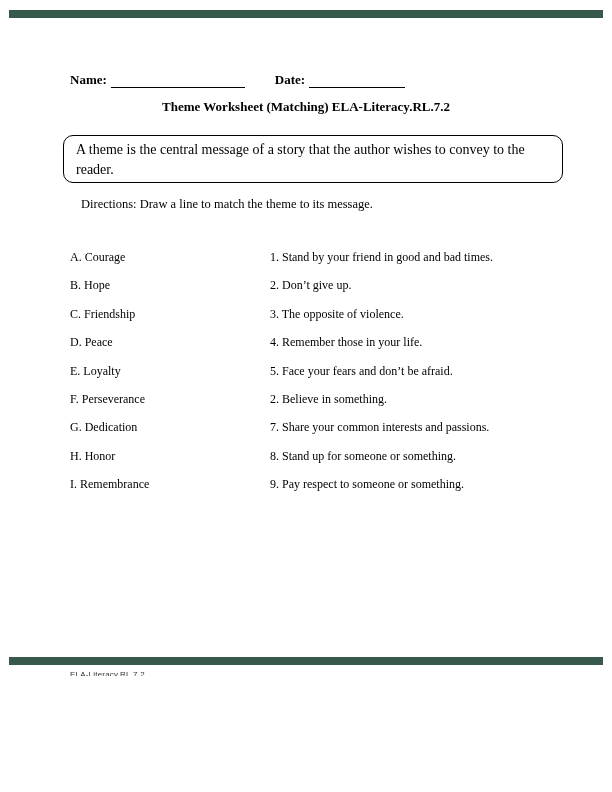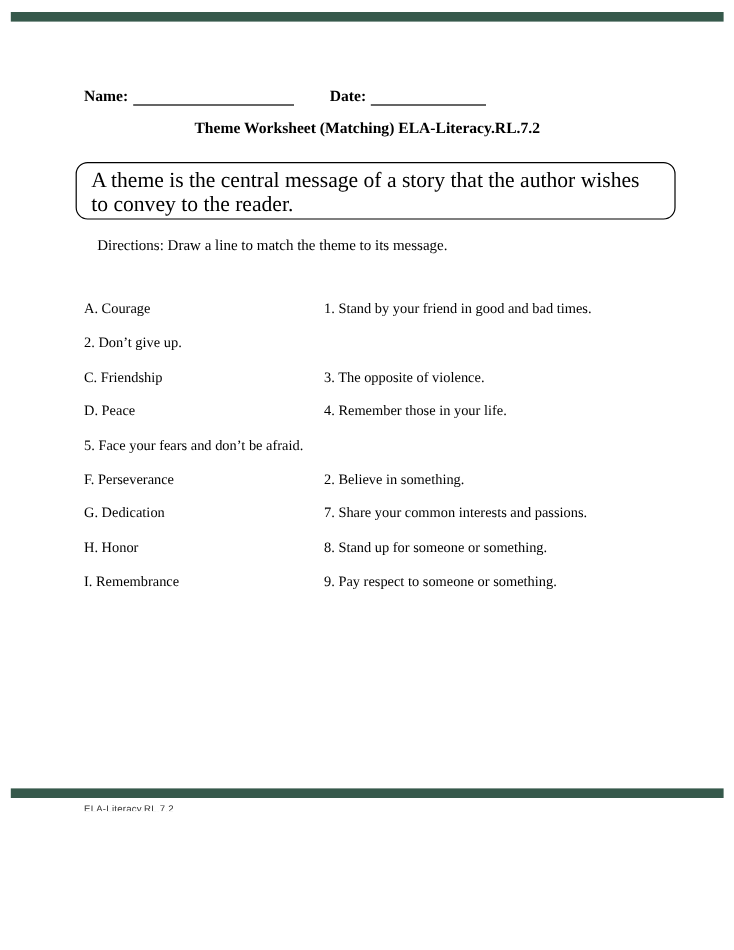--- a/index.html
+++ b/index.html
@@ -51,21 +51,21 @@
 
   .definition-box {
     position: absolute;
     left: 63px;
     top: 135px;
     width: 500px;
     height: 48px;
     border: 1.5px solid #000;
     border-radius: 10px;
     box-sizing: border-box;
-    font-size: 18px;
+    font-size: 14px;
     line-height: 20px;
     padding: 4px 14px 0 12px;
   }
 
   .directions {
     position: absolute;
     left: 81px;
     top: 197px;
     font-size: 12.5px;
   }
@@ -113,31 +113,33 @@
   </div>
 
   <div class="directions">Directions: Draw a line to match the theme to its message.</div>
 
   <div class="match-list">
     <div class="match-row">
       <span class="match-theme">A. Courage</span>
       <span class="match-message">1. Stand by your friend in good and bad times.</span>
     </div>
     <div class="match-row">
+      <span class="match-theme">B. Hope</span>
       <span class="match-message">2. Don’t give up.</span>
     </div>
     <div class="match-row">
       <span class="match-theme">C. Friendship</span>
       <span class="match-message">3. The opposite of violence.</span>
     </div>
     <div class="match-row">
       <span class="match-theme">D. Peace</span>
       <span class="match-message">4. Remember those in your life.</span>
     </div>
     <div class="match-row">
+      <span class="match-theme">E. Loyalty</span>
       <span class="match-message">5. Face your fears and don’t be afraid.</span>
     </div>
     <div class="match-row">
       <span class="match-theme">F. Perseverance</span>
       <span class="match-message">2. Believe in something.</span>
     </div>
     <div class="match-row">
       <span class="match-theme">G. Dedication</span>
       <span class="match-message">7. Share your common interests and passions.</span>
     </div>

